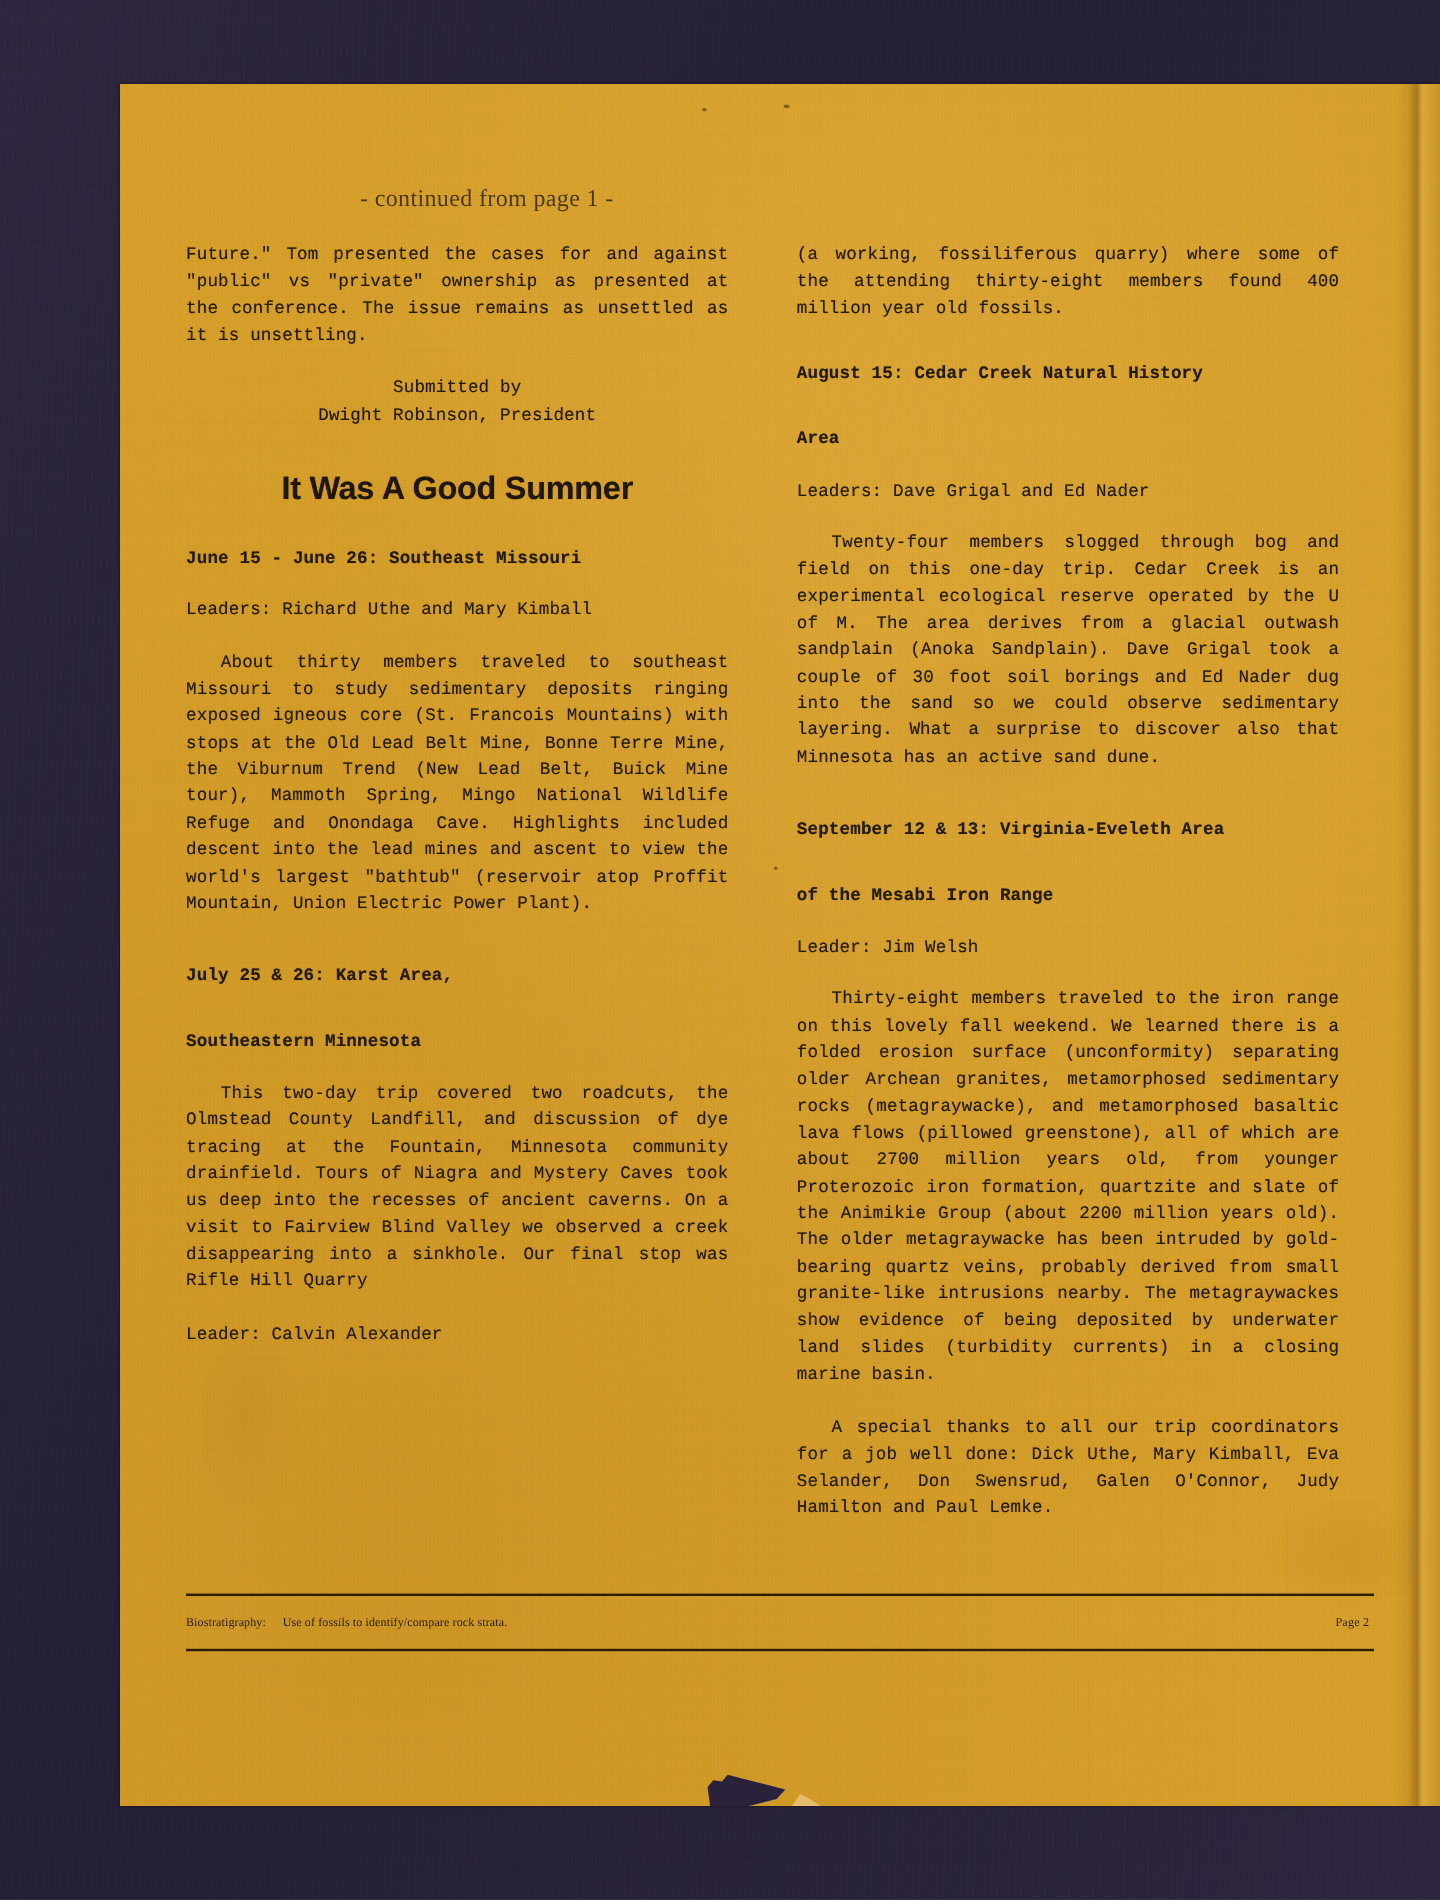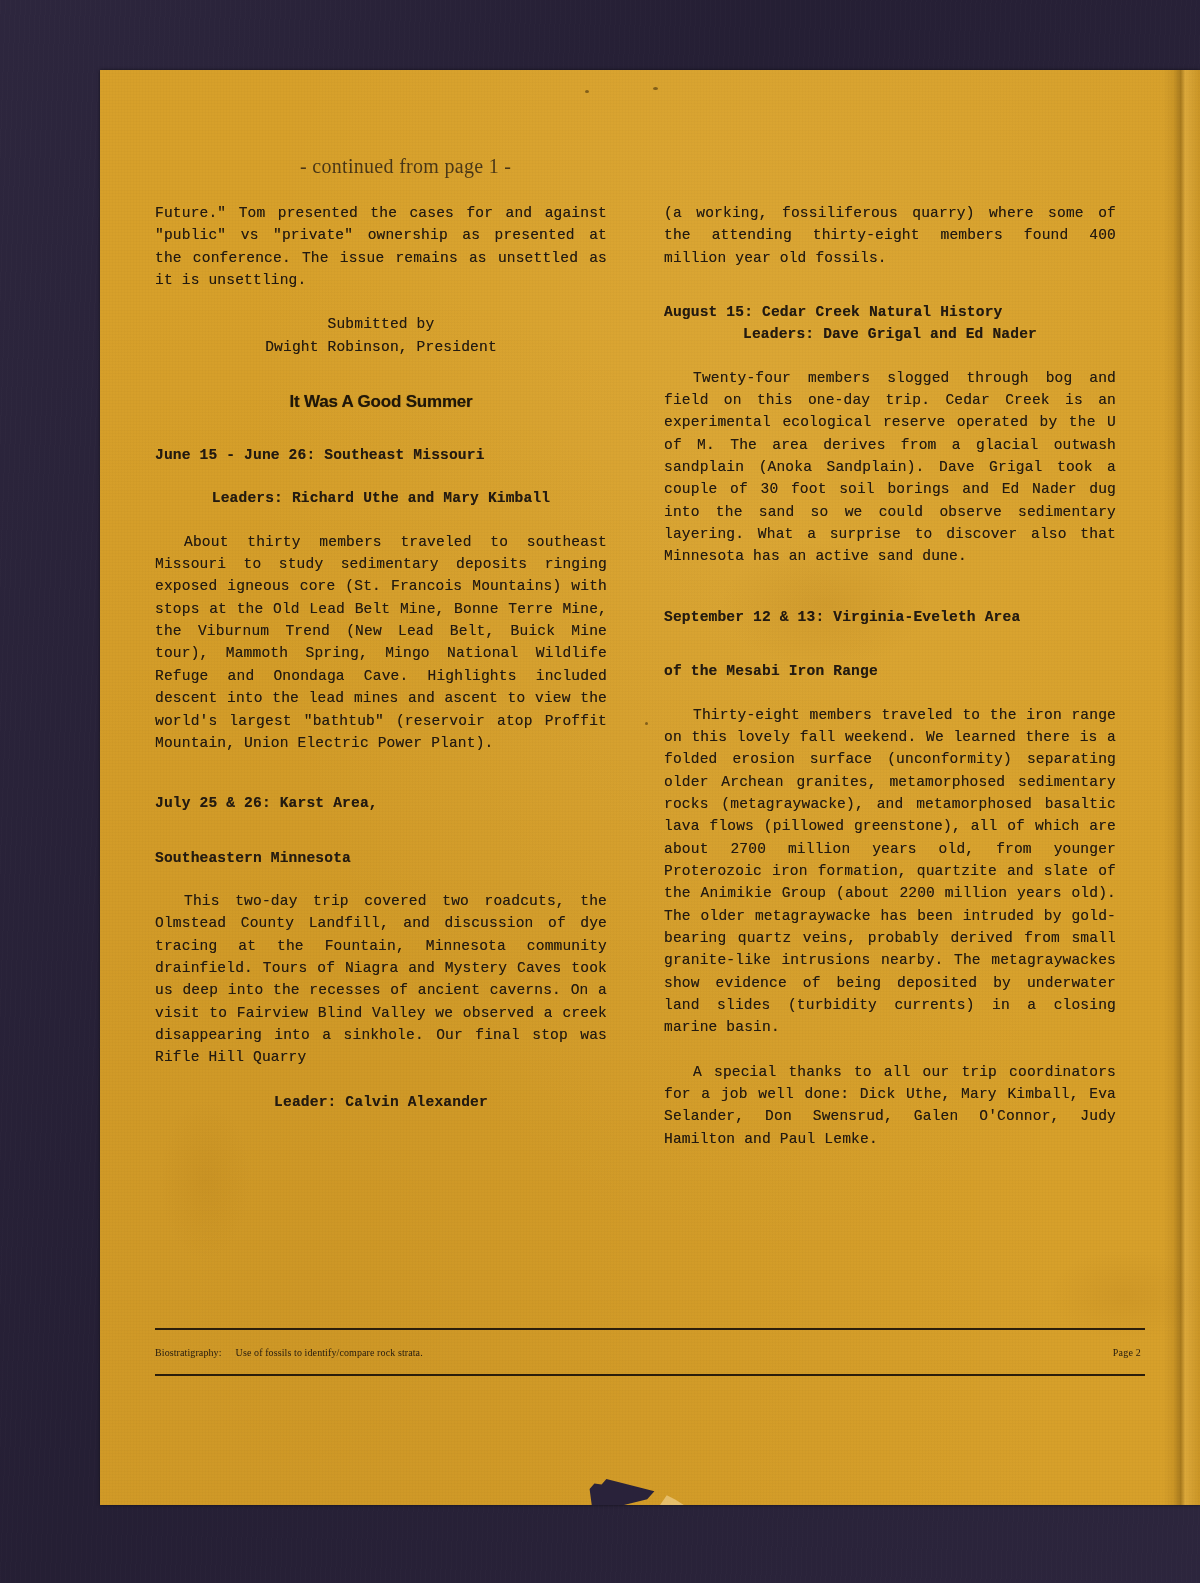--- a/index.html
+++ b/index.html
@@ -118,32 +118,31 @@
   .tw.indent { text-indent: 29px; }
   .tw.right { text-align: center; }
 
   .tw.head {
     font-weight: bold;
     text-align: left;
     margin-bottom: 21px;
     margin-top: 32px;
   }
   .tw.leader {
-    text-align: center;
+    text-align: left;
     margin-bottom: 21px;
-    font-weight: bold;
   }
   .gap-m { margin-bottom: 30px; }
   .gap-l { margin-bottom: 38px; }
 
   
   .headline {
     font-family: "Liberation Sans", sans-serif;
     font-weight: bold;
-    font-size: 17px;
+    font-size: 27px;
     color: #201708;
     text-align: center;
     letter-spacing: -0.2px;
     margin: 34px 0 30px 0;
     text-shadow: 0 0 0.7px rgba(32,23,8,0.6);
   }
 
   
   #footer {
     position: absolute;
@@ -235,28 +234,30 @@
 
           <p class="tw leader">Leader:  Calvin Alexander</p>
 
         </div>
 
         <div class="col">
 
           <p class="tw gap-m">(a working, fossiliferous quarry) where some of the attending thirty-eight members found 400 million year old fossils.</p>
 
           <p class="tw head" style="margin-bottom:0;">August 15:  Cedar Creek Natural History</p>
+          <p class="tw head">Area</p>
 
           <p class="tw leader">Leaders:  Dave Grigal and Ed Nader</p>
 
           <p class="tw indent gap-l">Twenty-four members slogged through bog and field on this one-day trip.  Cedar Creek is an experimental ecological reserve operated by the U of M.  The area derives from a glacial outwash sandplain (Anoka Sandplain).  Dave Grigal took a couple of 30 foot soil borings and Ed Nader dug into the sand so we could observe sedimentary layering.  What a surprise to discover also that Minnesota has an active sand dune.</p>
 
           <p class="tw head" style="margin-bottom:0;">September 12 &amp; 13:  Virginia-Eveleth Area</p>
           <p class="tw head">of the Mesabi Iron Range</p>
 
+          <p class="tw leader">Leader:  Jim Welsh</p>
 
           <p class="tw indent">Thirty-eight members traveled to the iron range on this lovely fall weekend.  We learned there is a folded erosion surface (unconformity) separating older Archean granites, metamorphosed sedimentary rocks (metagraywacke), and metamorphosed basaltic lava flows (pillowed greenstone), all of which are about 2700 million years old, from younger Proterozoic iron formation, quartzite and slate of the Animikie Group (about 2200 million years old).  The older metagraywacke has been intruded by gold-bearing quartz veins, probably derived from small granite-like intrusions nearby.  The metagraywackes show evidence of being deposited by underwater land slides (turbidity currents) in a closing marine basin.</p>
 
           <p class="tw indent">A special thanks to all our trip coordinators for a job well done:  Dick Uthe, Mary Kimball, Eva Selander, Don Swensrud, Galen O'Connor, Judy Hamilton and Paul Lemke.</p>
 
         </div>
 
       </div>
     </div>
 

